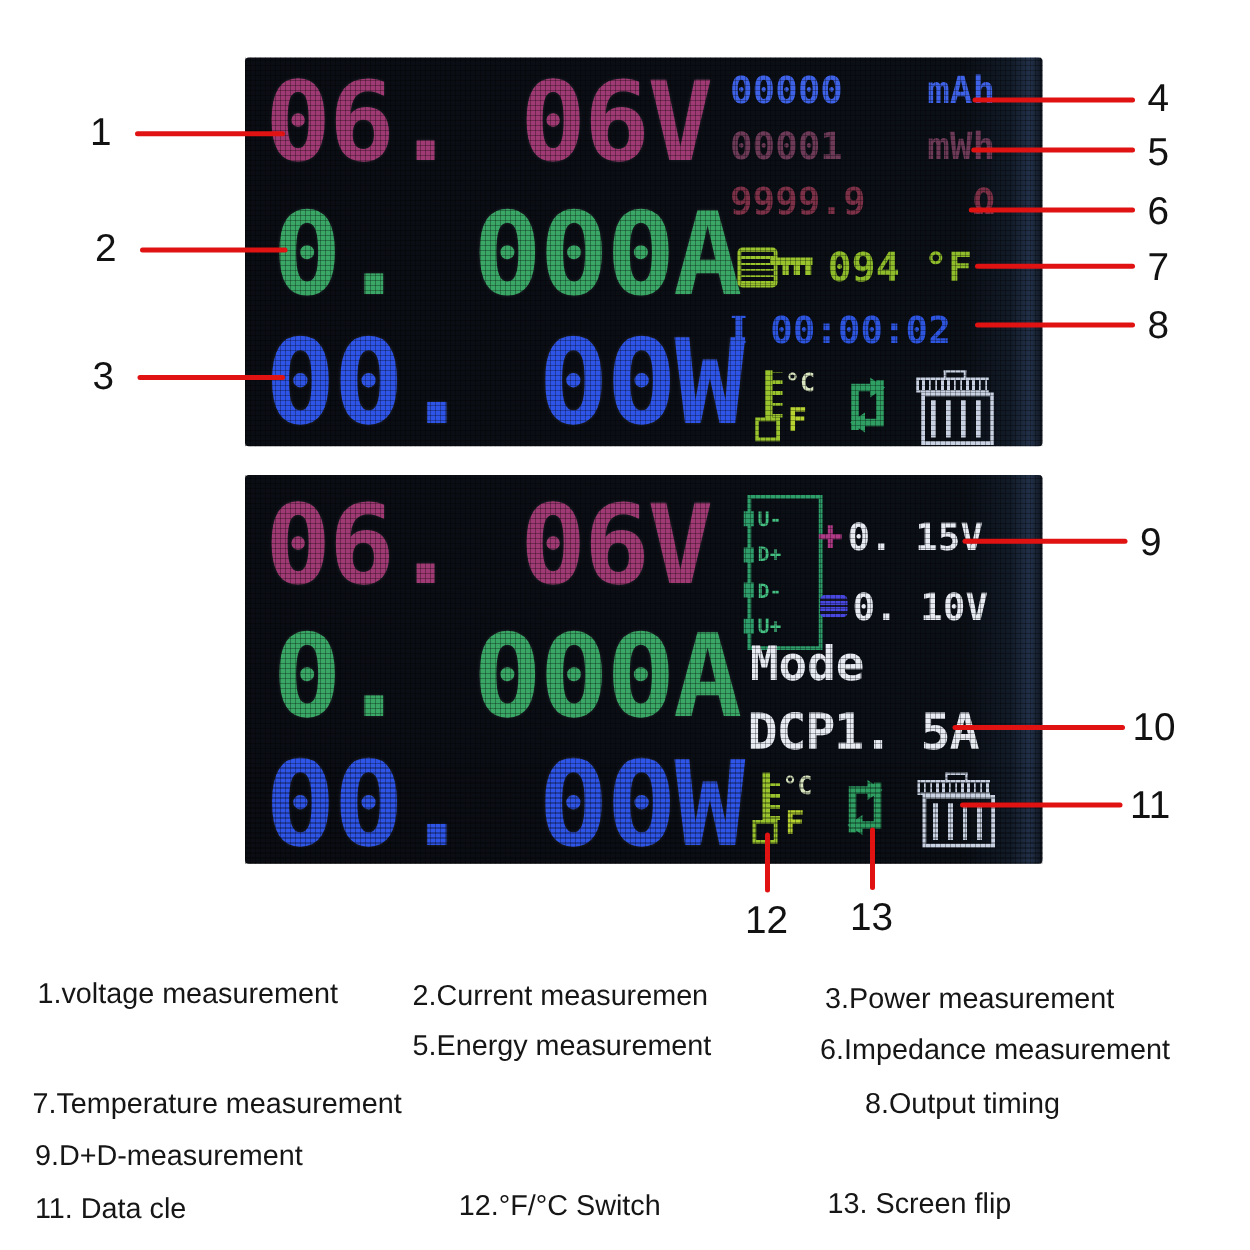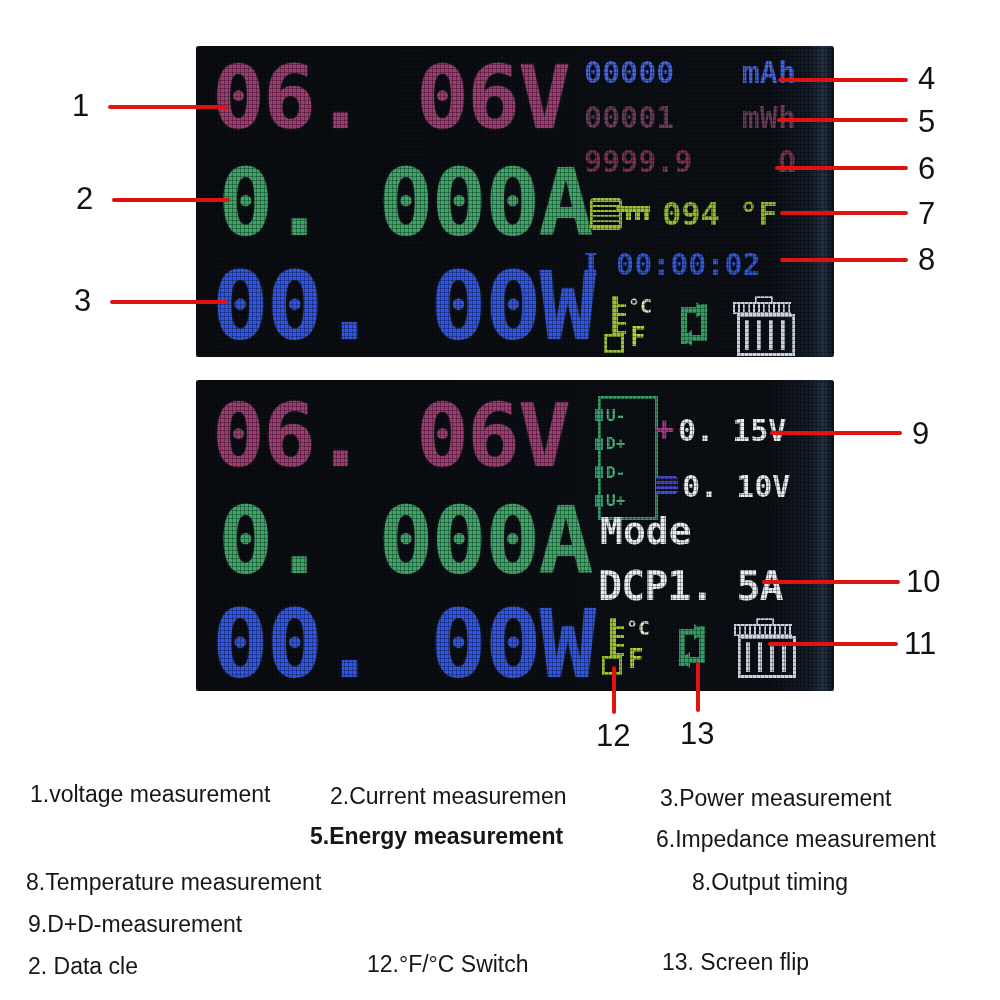--- a/index.html
+++ b/index.html
@@ -205,22 +205,22 @@
   <div class="cnum" style="left:918px;top:242px;">8</div>
   <div class="cnum" style="left:912px;top:416px;">9</div>
   <div class="cnum" style="left:906px;top:564px;">10</div>
   <div class="cnum" style="left:904px;top:626px;">11</div>
   <div class="cnum" style="left:596px;top:718px;">12</div>
   <div class="cnum" style="left:680px;top:716px;">13</div>
 
   <div class="leg" style="left:30px;top:781px;">1.voltage measurement</div>
   <div class="leg" style="left:330px;top:783px;">2.Current measuremen</div>
   <div class="leg" style="left:660px;top:785px;">3.Power measurement</div>
-  <div class="leg" style="left:310px;top:823px;font-weight:bold;">5.Energy measurement</div>
+  <div class="leg" style="left:330px;top:823px;">5.Energy measurement</div>
   <div class="leg" style="left:656px;top:826px;">6.Impedance measurement</div>
-  <div class="leg" style="left:26px;top:869px;">8.Temperature measurement</div>
+  <div class="leg" style="left:26px;top:869px;">7.Temperature measurement</div>
   <div class="leg" style="left:664px;top:869px;margin-left:28px;">8.Output timing</div>
   <div class="leg" style="left:28px;top:911px;">9.D+D-measurement</div>
-  <div class="leg" style="left:28px;top:953px;">2. Data cle</div>
+  <div class="leg" style="left:28px;top:953px;">11. Data cle</div>
   <div class="leg" style="left:334px;top:951px;margin-left:33px;">12.°F/°C Switch</div>
   <div class="leg" style="left:662px;top:949px;">13. Screen flip</div>
 
 </div>
 
 </body></html>

